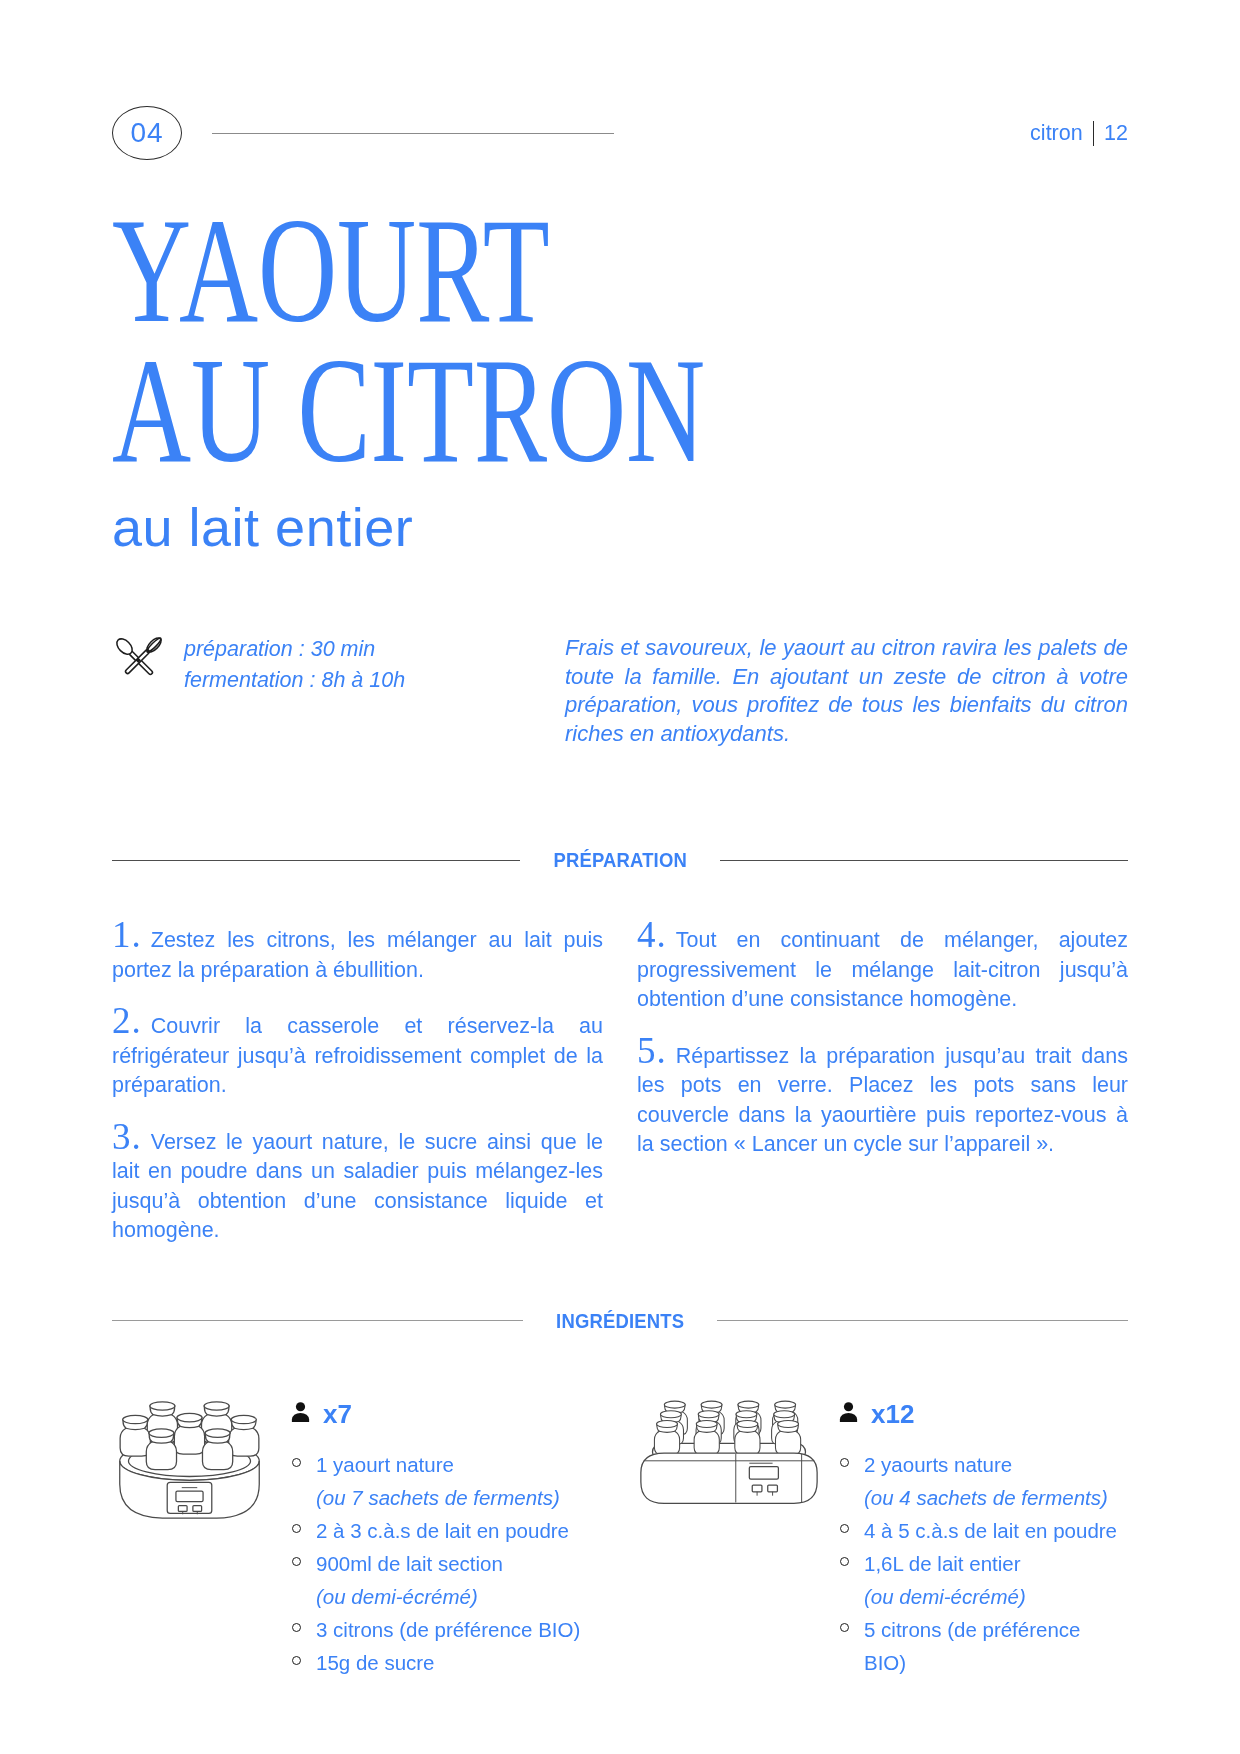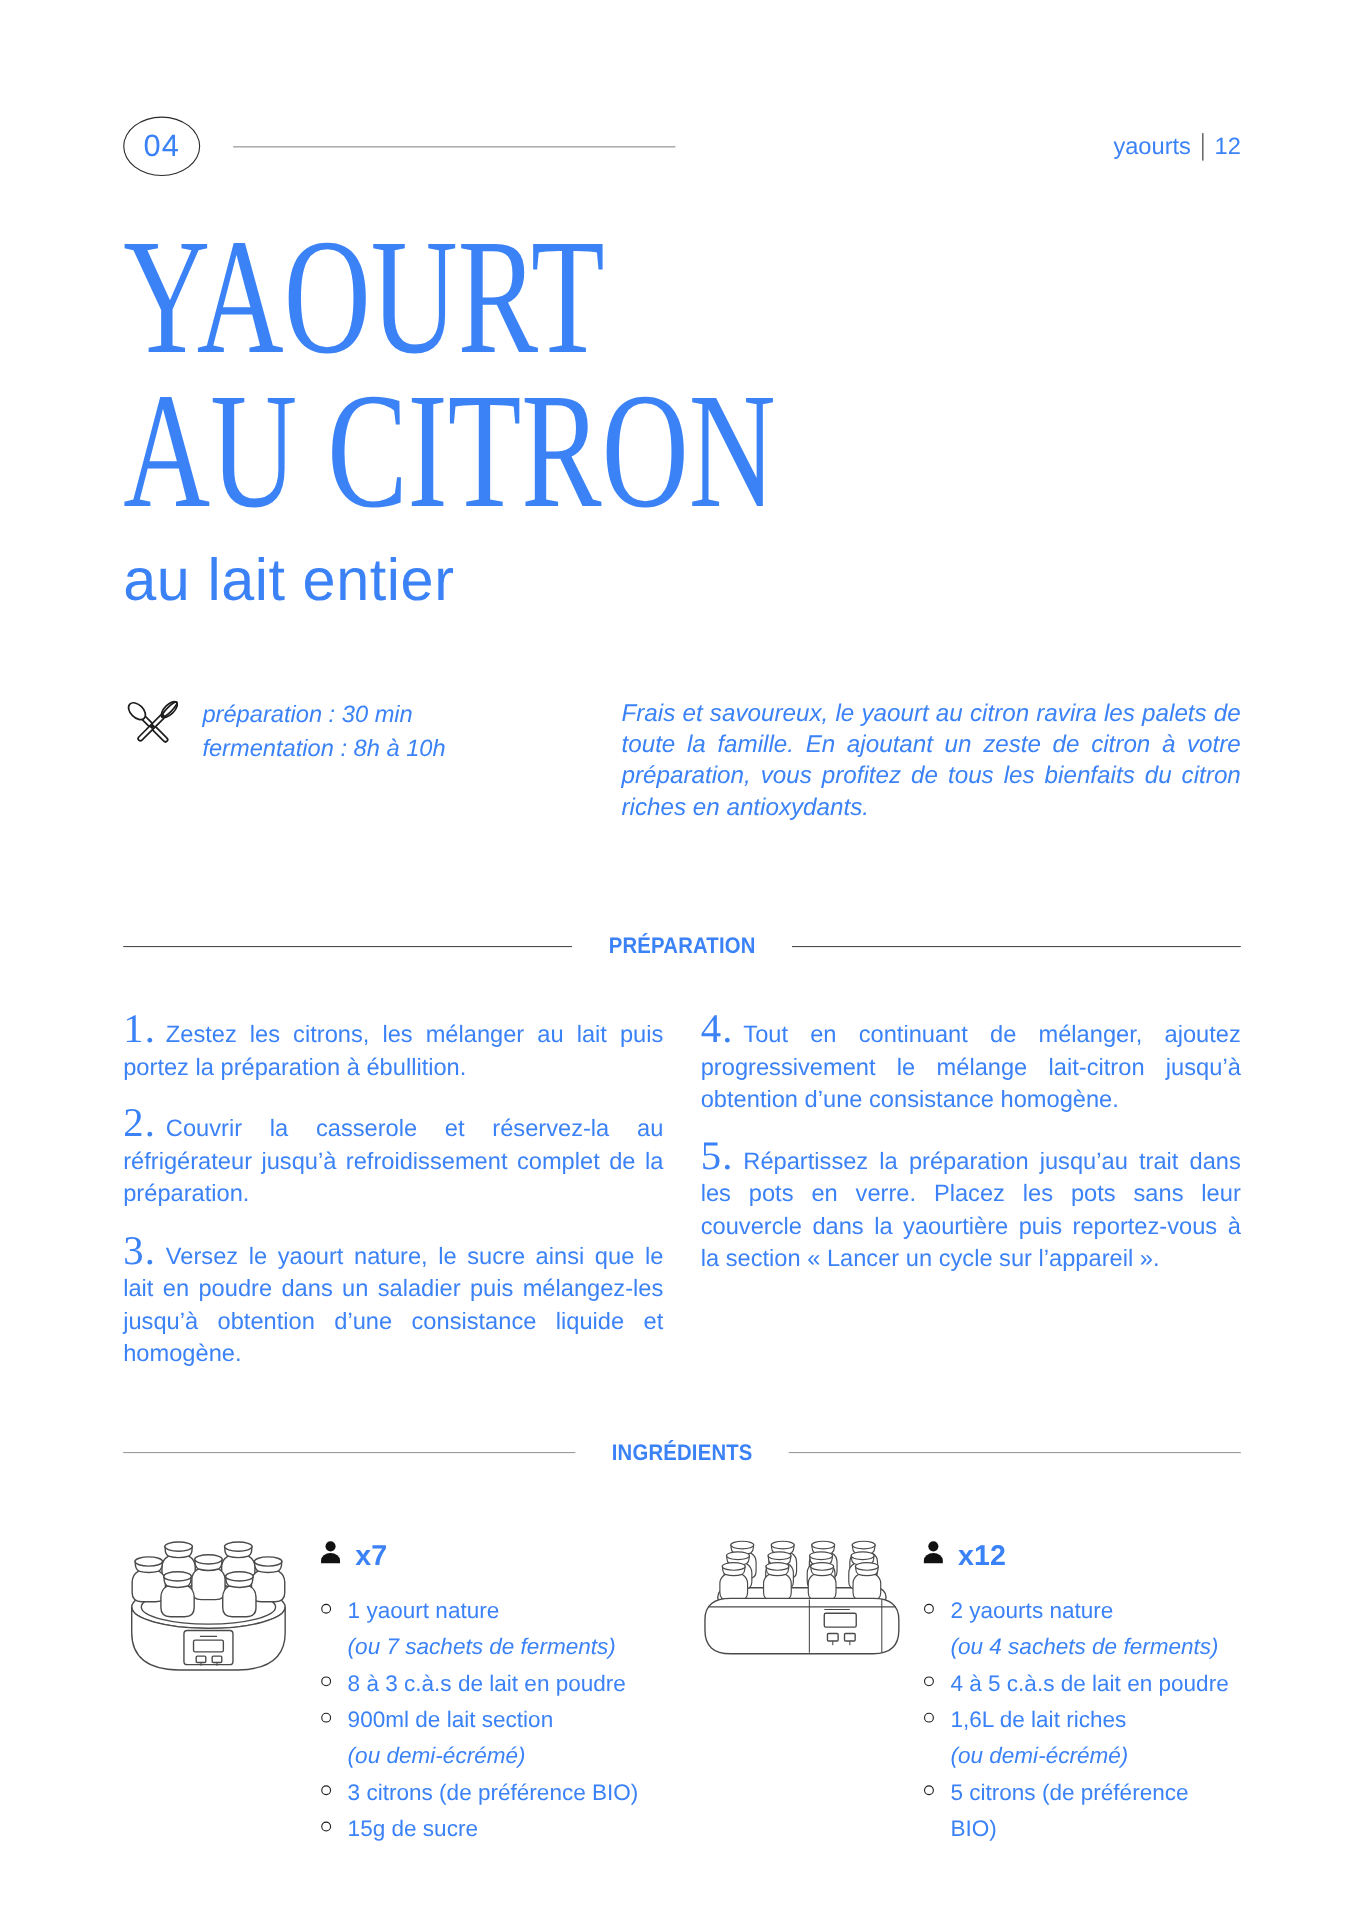--- a/index.html
+++ b/index.html
@@ -80,21 +80,21 @@
 <body>
 
 <div class="page">
   <div class="content">
 
     <div class="header">
       <div class="num-badge">04</div>
       <div class="hline"></div>
       <div class="hspacer"></div>
       <div class="pageref">
-        <span>yaourts</span>
+        <span>citron</span>
         <span class="vbar"></span>
         <span>12</span>
       </div>
     </div>
 
     <div class="title">
       <div>YAOURT</div>
       <div>AU CITRON</div>
     </div>
     <div class="subtitle">au lait entier</div>
@@ -200,21 +200,21 @@
             <span class="servings">x7</span>
           </div>
           <ul class="ing-list">
             <li class="ing-item">
               <span class="bullet"></span>
               <span>1 yaourt nature</span>
               <span class="ing-note">(ou 7 sachets de ferments)</span>
             </li>
             <li class="ing-item">
               <span class="bullet"></span>
-              <span>8 à 3 c.à.s de lait en poudre</span>
+              <span>2 à 3 c.à.s de lait en poudre</span>
             </li>
             <li class="ing-item">
               <span class="bullet"></span>
               <span>900ml de lait section</span>
               <span class="ing-note">(ou demi-écrémé)</span>
             </li>
             <li class="ing-item">
               <span class="bullet"></span>
               <span>3 citrons (de préférence BIO)</span>
             </li>
@@ -277,21 +277,21 @@
               <span class="bullet"></span>
               <span>2 yaourts nature</span>
               <span class="ing-note">(ou 4 sachets de ferments)</span>
             </li>
             <li class="ing-item">
               <span class="bullet"></span>
               <span>4 à 5 c.à.s de lait en poudre</span>
             </li>
             <li class="ing-item">
               <span class="bullet"></span>
-              <span>1,6L de lait riches</span>
+              <span>1,6L de lait entier</span>
               <span class="ing-note">(ou demi-écrémé)</span>
             </li>
             <li class="ing-item">
               <span class="bullet"></span>
               <span>5 citrons (de préférence BIO)</span>
             </li>
 
           </ul>
         </div>
       </div>

